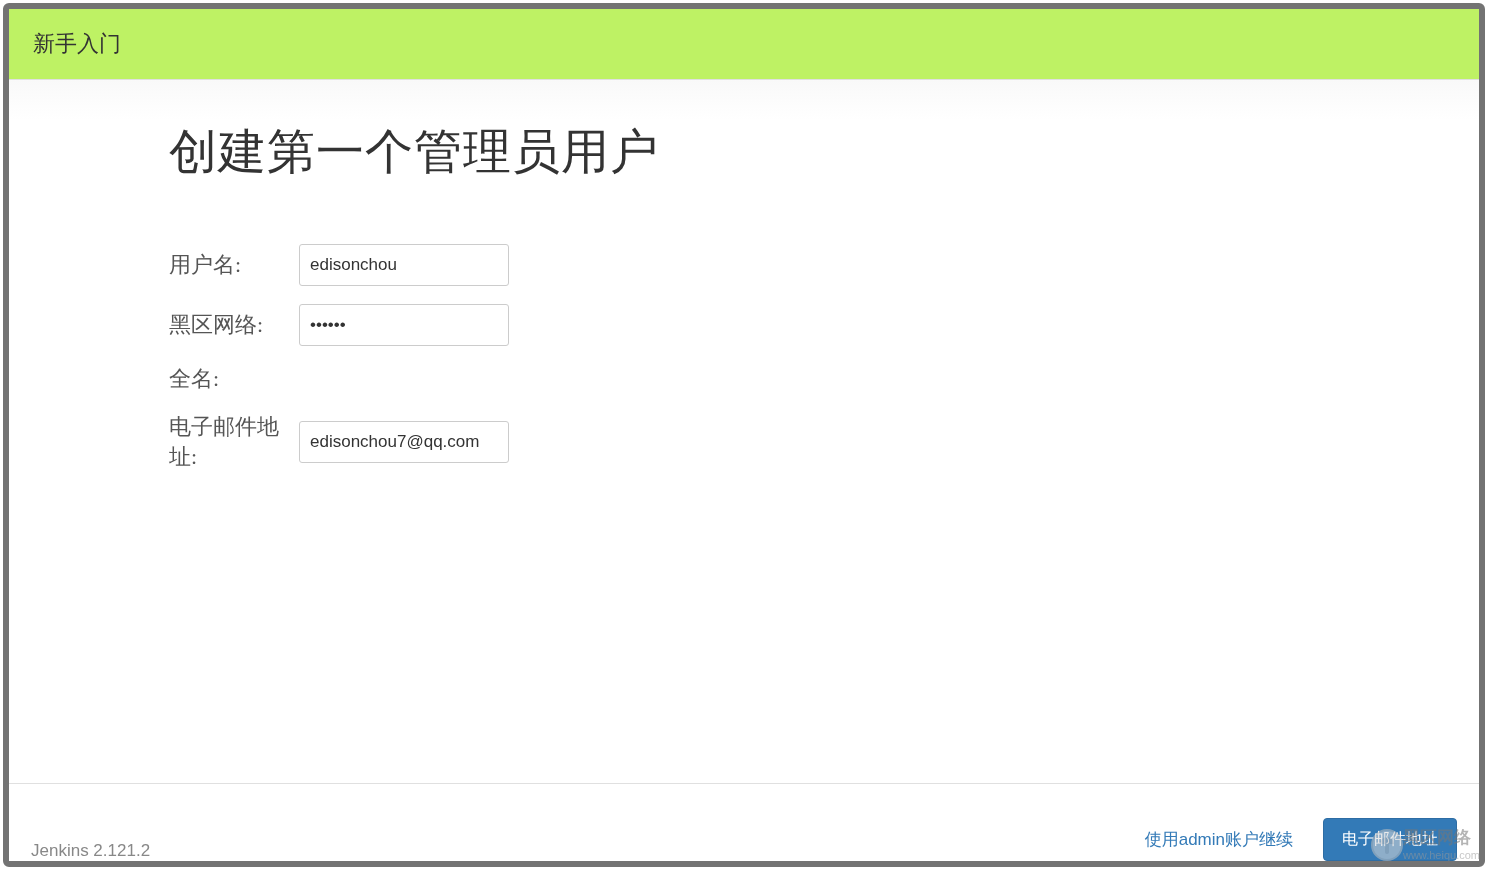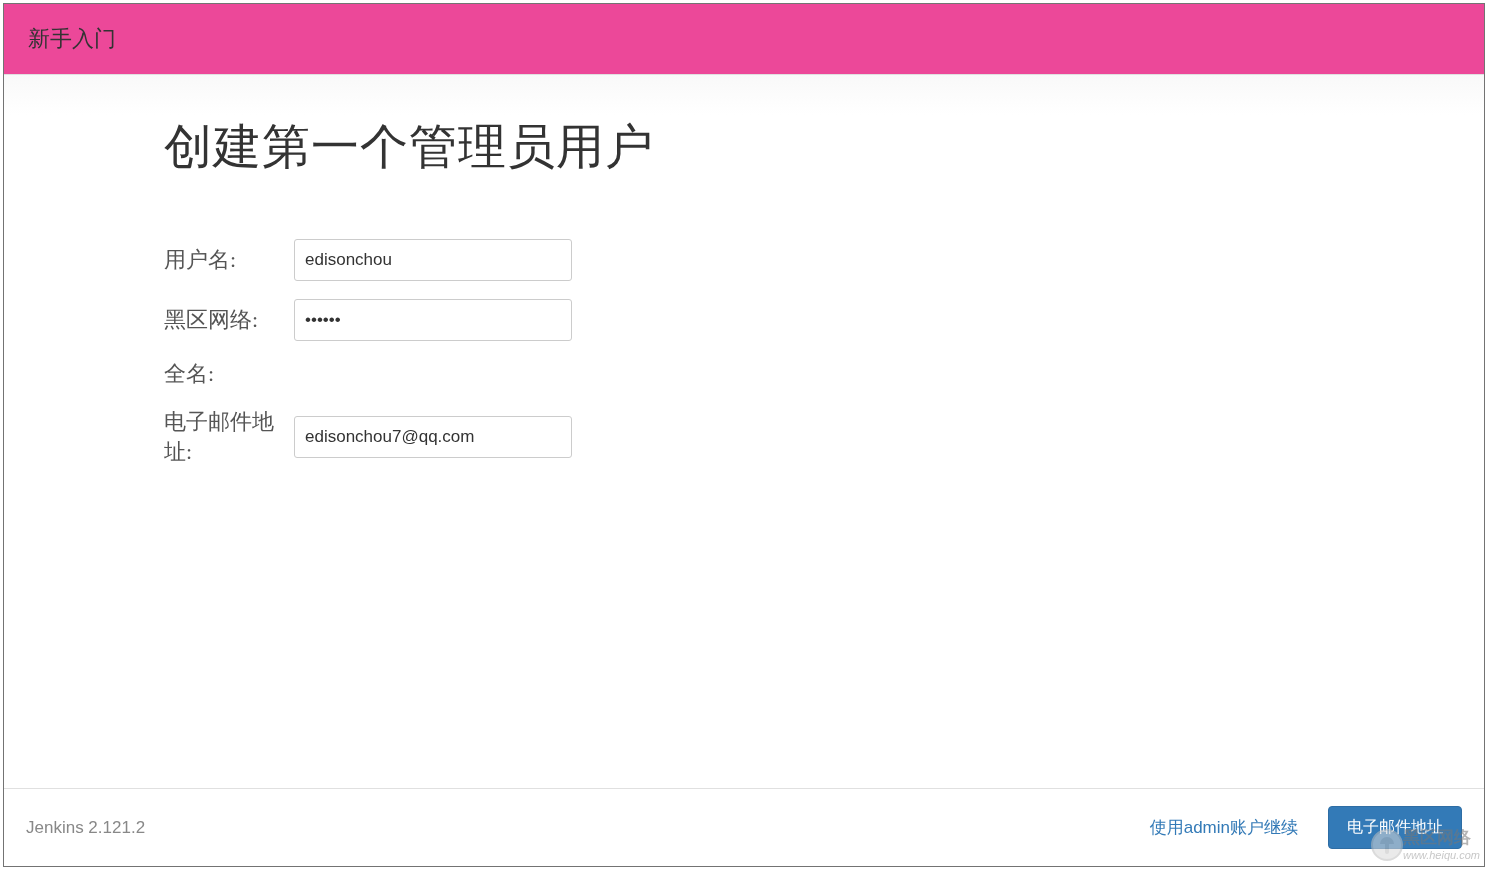--- a/index.html
+++ b/index.html
@@ -14,24 +14,24 @@
       height: 870px;
       overflow: hidden;
       position: relative;
     }
     .outer-border {
       position: absolute;
       top: 3px;
       left: 3px;
       right: 3px;
       bottom: 3px;
-      border: 1px solid #737373;
-      border-radius: 0;
+      border: 6px solid #737373;
+      border-radius: 6px;
       overflow: hidden;
-      background: #ec4899;
+      background: #bef264;
     }
     .header {
       padding: 20px 24px;
       font-size: 22px;
       color: #333;
       font-weight: 400;
       border-bottom: 1px solid #e0e0e0;
       font-family: "SimSun", "宋体", serif;
     }
     .content-area {
@@ -56,38 +56,38 @@
       margin-bottom: 18px;
     }
     .form-label {
       width: 130px;
       font-size: 22px;
       color: #555;
       font-family: "SimSun", "宋体", serif;
       text-align: left;
     }
     .form-input {
-      width: 278px;
+      width: 210px;
       height: 42px;
       padding: 8px 10px;
       font-size: 17px;
       border: 1px solid #ccc;
       border-radius: 3px;
       color: #333;
       font-family: "Helvetica Neue", Helvetica, Arial, sans-serif;
     }
     .footer {
       position: absolute;
       bottom: 0;
       left: 0;
       right: 0;
       height: 78px;
       border-top: 1px solid #e0e0e0;
       display: flex;
-      align-items: center;
+      align-items: flex-end;
       justify-content: space-between;
       padding: 0 22px;
       background: #fff;
     }
     .footer-left {
       font-size: 17px;
       color: #888;
     }
     .footer-right {
       display: flex;
@@ -157,21 +157,20 @@
       color: #888;
       font-family: Arial, sans-serif;
     }
     .watermark-text .wm-top {
       font-size: 17px;
       font-weight: bold;
       color: #777;
     }
     .watermark-text .wm-bottom {
       font-size: 11px;
-      font-style: italic;
       color: #999;
       text-align: right;
     }
   </style>
 </head>
 <body>
 
 <div class="outer-border">
   <div class="header">
     <span>新手入门</span>

